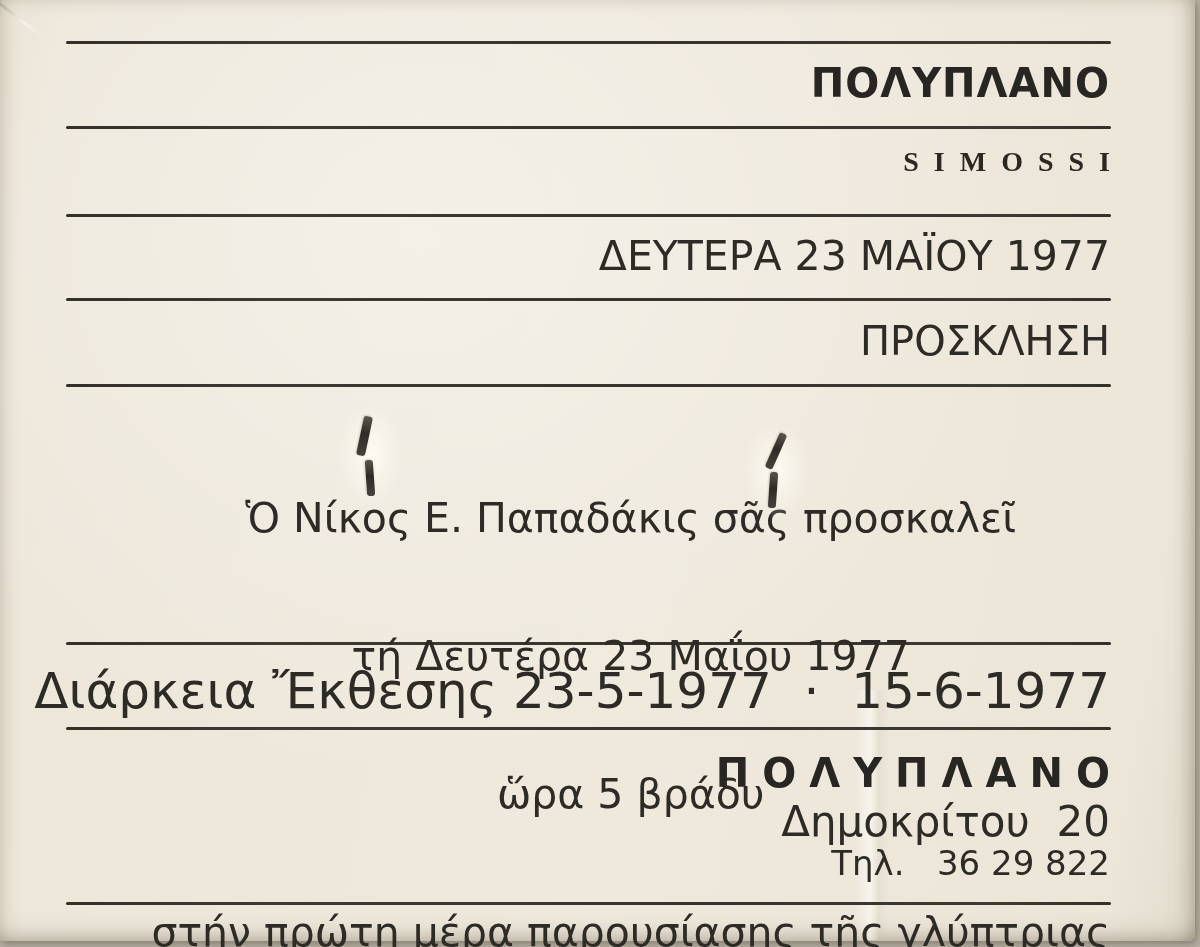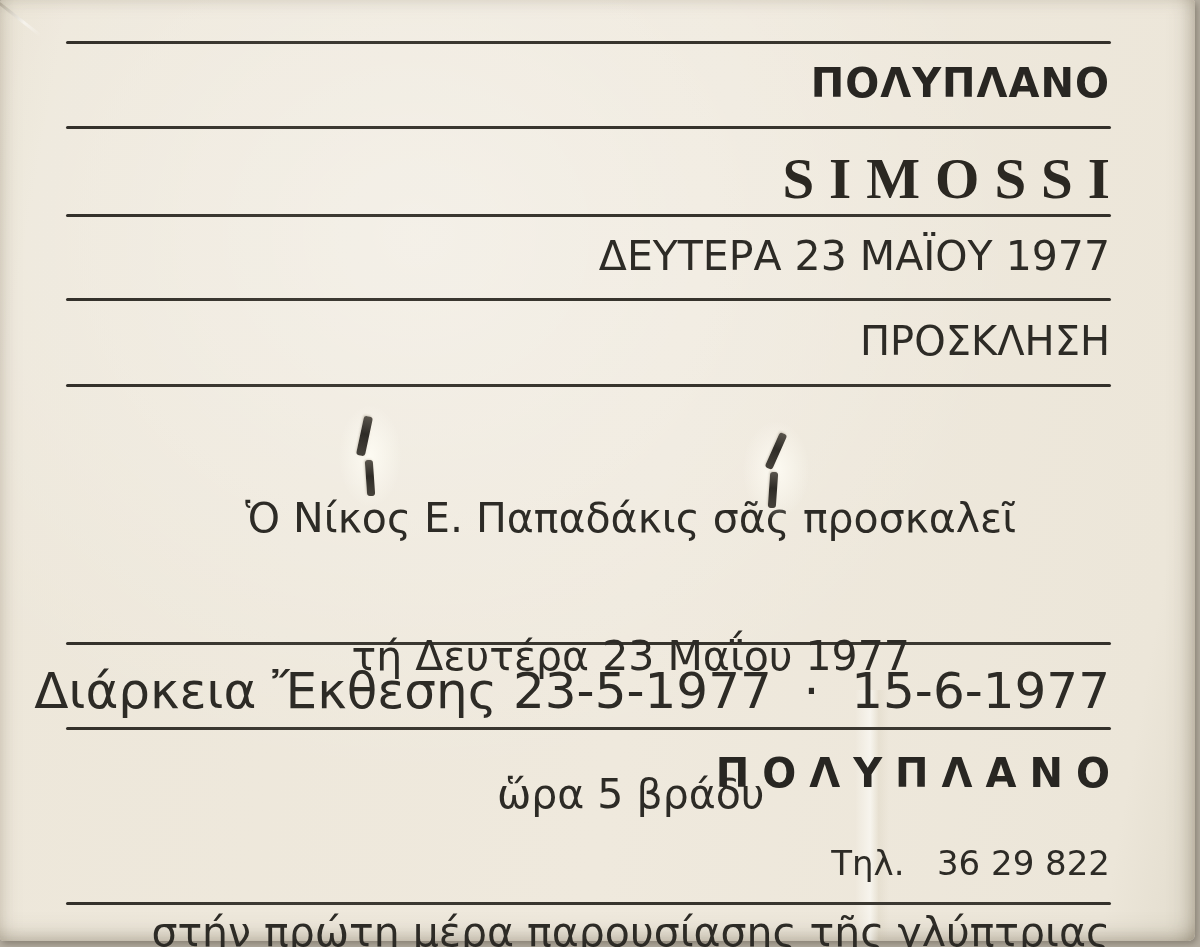--- a/index.html
+++ b/index.html
@@ -53,21 +53,21 @@
   }
   .txt {
     position: absolute;
     right: 85px;
     white-space: pre;
     text-align: center;
     color: #2d2b26;
   }
   .gallery-top   { top: 60px;  font-size: 40px; font-weight: 700; letter-spacing: 1px; color: #282622; }
   .artist        { top: 146px; font-family: "Liberation Serif", "DejaVu Serif", serif;
-                   font-size: 57px; font-weight: 700; letter-spacing: 15px; margin-right: -15px; color: #2b2822; }
+                   font-size: 28px; font-weight: 700; letter-spacing: 15px; margin-right: -15px; color: #2b2822; }
   .date-line     { top: 232px; font-size: 41px; }
   .invite-label  { top: 318px; font-size: 40px; }
   .paragraph     { top: 403px; font-size: 41px; line-height: 46px; }
   .duration      { top: 662px; font-size: 50px; }
   .gallery-foot  { top: 750px; font-size: 40px; font-weight: 700; letter-spacing: 13px; margin-right: -13px; color: #282622; }
   .address       { top: 797px; font-size: 42px; }
   .phone         { top: 843px; font-size: 34px; }
 
   
   .staple {
@@ -119,20 +119,21 @@
       <div>Ὁ Νίκος Ε. Παπαδάκις σᾶς προσκαλεῖ</div>
       <div>τή Δευτέρα 23 Μαΐου 1977</div>
       <div>ὥρα 5 βράδυ</div>
       <div>στήν πρώτη μέρα παρουσίασης τῆς γλύπτριας</div>
       
     </div>
 
     <div class="txt duration">Διάρκεια Ἔκθεσης 23-5-1977&nbsp; · &nbsp;15-6-1977</div>
 
     <div class="txt gallery-foot">ΠΟΛΥΠΛΑΝΟ</div>
+    <div class="txt address">Δημοκρίτου&nbsp;&nbsp;20</div>
     <div class="txt phone">Τηλ.&nbsp;&nbsp;&nbsp;36 29 822</div>
 
     <div class="staple staple-left">
       <div class="staple-bar bar-upper"></div>
       <div class="staple-bar bar-lower"></div>
     </div>
     <div class="staple staple-right">
       <div class="staple-bar bar-upper"></div>
       <div class="staple-bar bar-lower"></div>
     </div>

